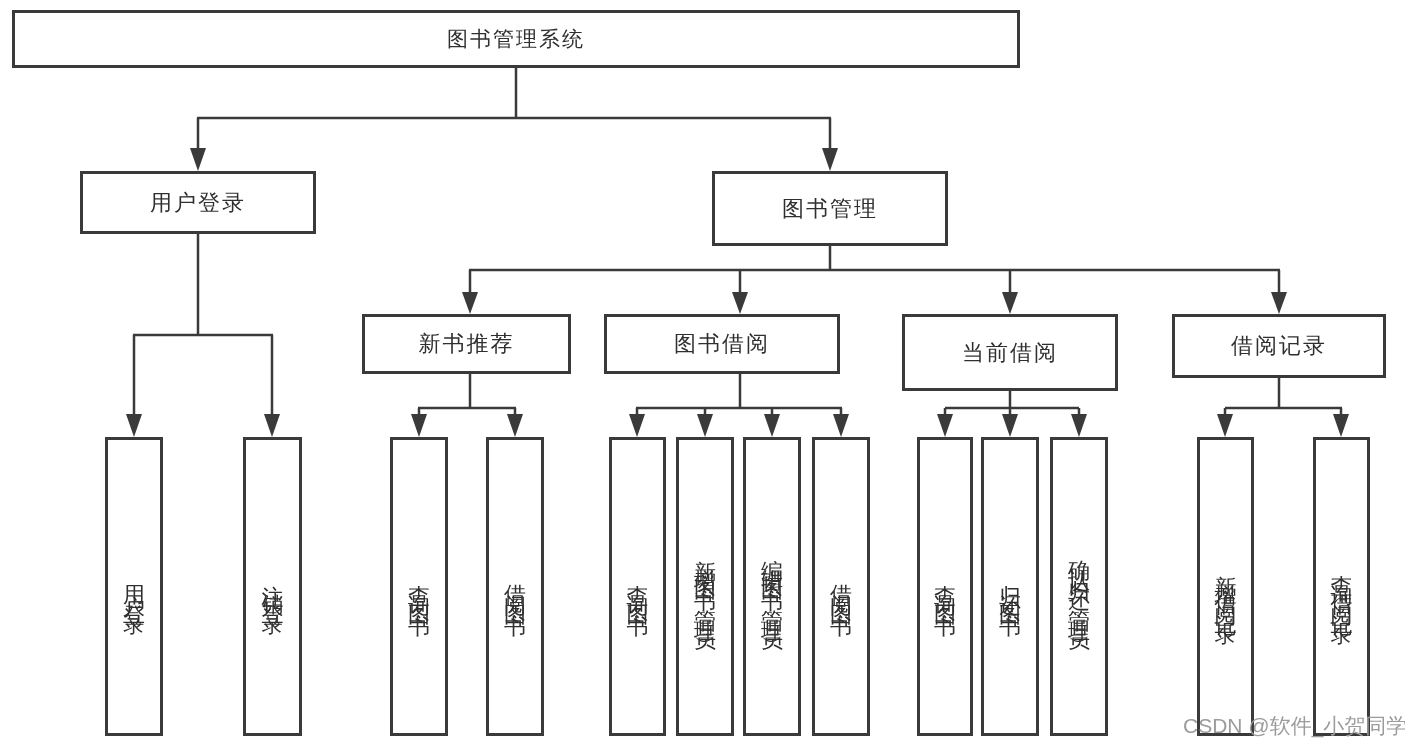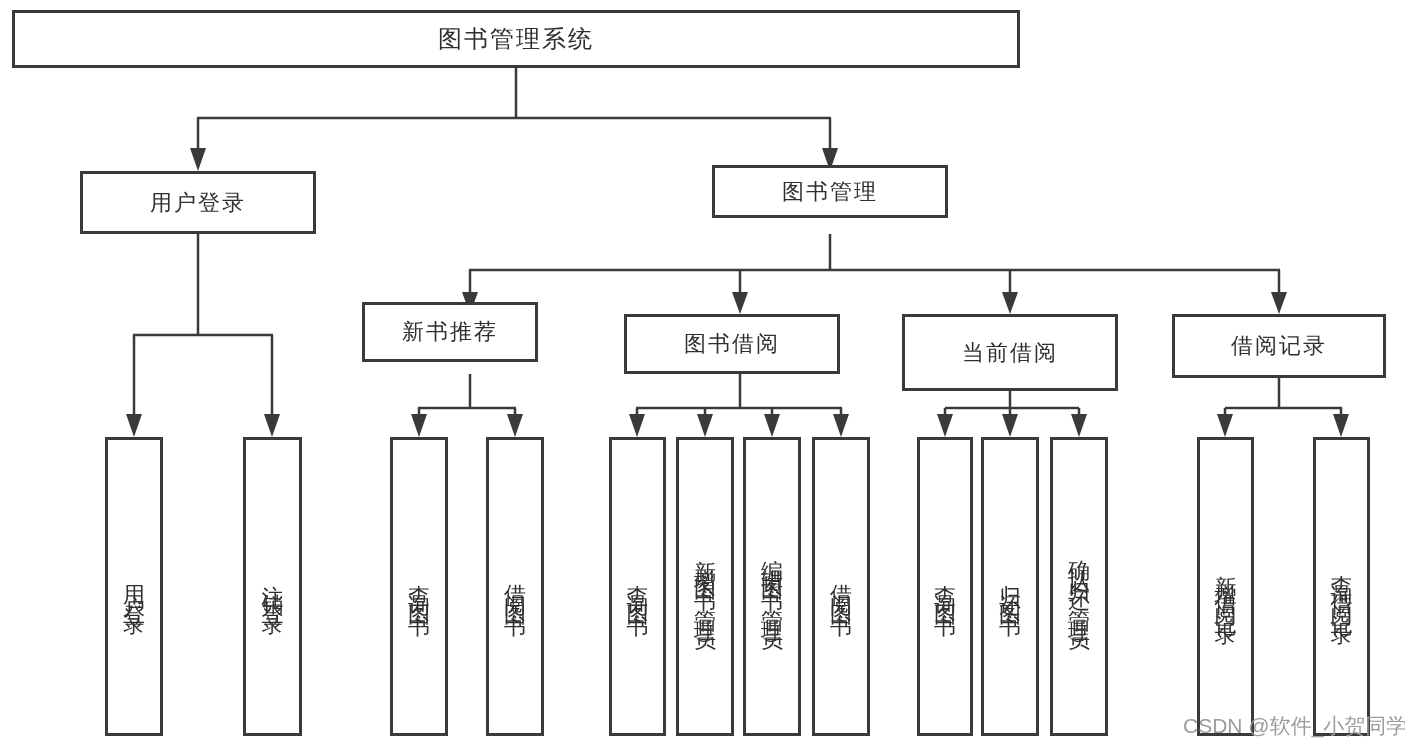--- a/index.html
+++ b/index.html
@@ -41,21 +41,21 @@
     z-index: 1;
     color: #2f2f2f;
   }
   .node.h span {
     font-size: 22px;
     letter-spacing: 2px;
     white-space: nowrap;
     color: #2f2f2f;
   }
   .node.root span {
-    font-size: 24px;
+    font-size: 21px;
   }
   .node.v span {
     writing-mode: vertical-rl;
     font-size: 22px;
     letter-spacing: 10px;
     line-height: 1;
     color: #2f2f2f;
   }
   .watermark {
     position: absolute;
@@ -122,28 +122,28 @@
     </g>
   </svg>
 
   <div class="node h root" style="left:12px;top:10px;width:1008px;height:58px">
     <span>图书管理系统</span>
   </div>
 
   <div class="node h" style="left:80px;top:171px;width:236px;height:63px">
     <span>用户登录</span>
   </div>
-  <div class="node h" style="left:712px;top:165px;width:236px;height:53px">
+  <div class="node h" style="left:712px;top:171px;width:236px;height:75px">
     <span>图书管理</span>
   </div>
 
-  <div class="node h" style="left:362px;top:302px;width:176px;height:60px">
+  <div class="node h" style="left:362px;top:314px;width:209px;height:60px">
     <span>新书推荐</span>
   </div>
-  <div class="node h" style="left:624px;top:314px;width:216px;height:60px">
+  <div class="node h" style="left:604px;top:314px;width:236px;height:60px">
     <span>图书借阅</span>
   </div>
   <div class="node h" style="left:902px;top:314px;width:216px;height:77px">
     <span>当前借阅</span>
   </div>
   <div class="node h" style="left:1172px;top:314px;width:214px;height:64px">
     <span>借阅记录</span>
   </div>
 
   <div class="node v" style="left:105px;top:437px;width:58px;height:299px">

